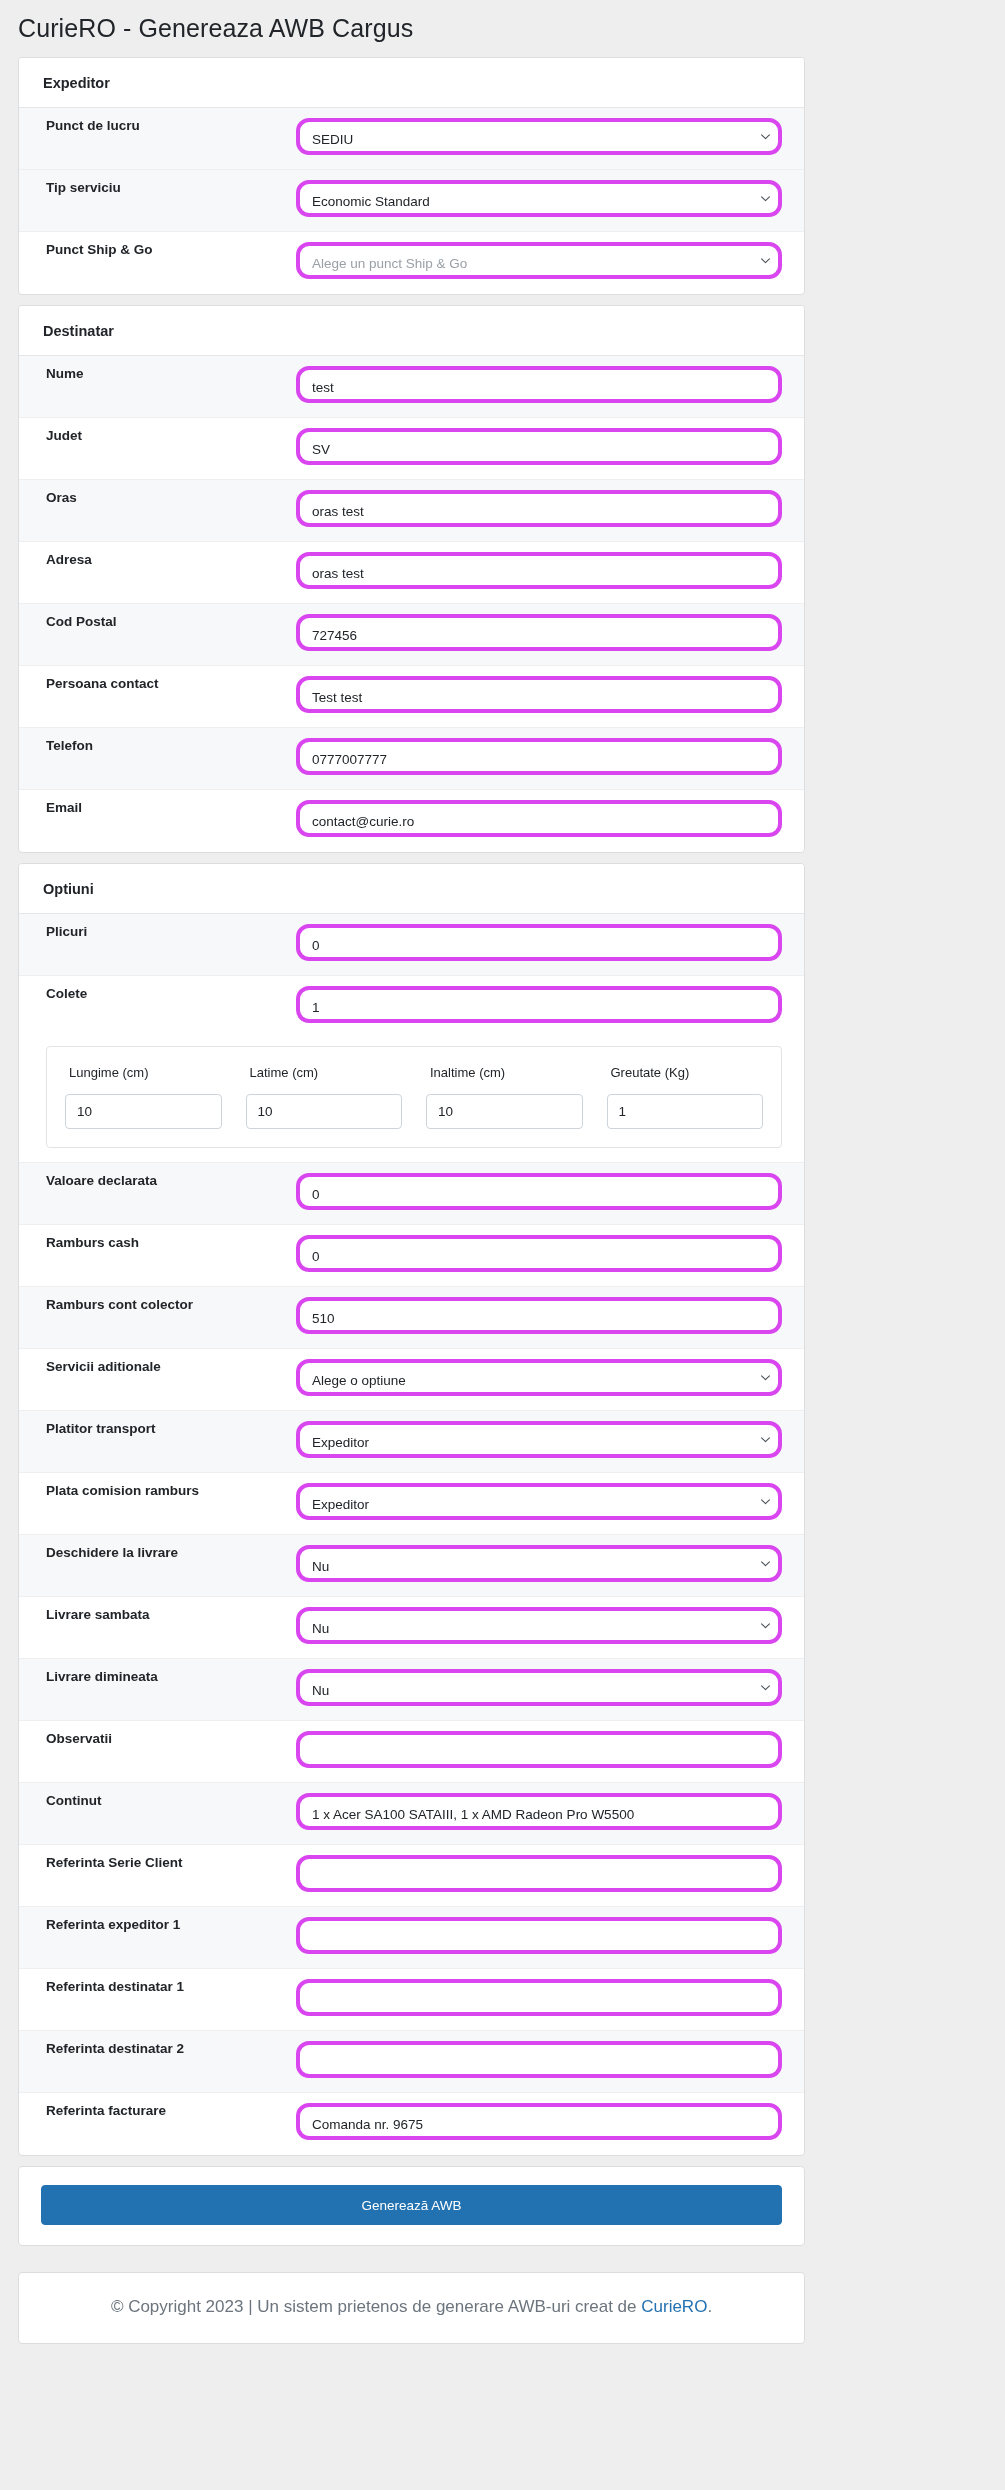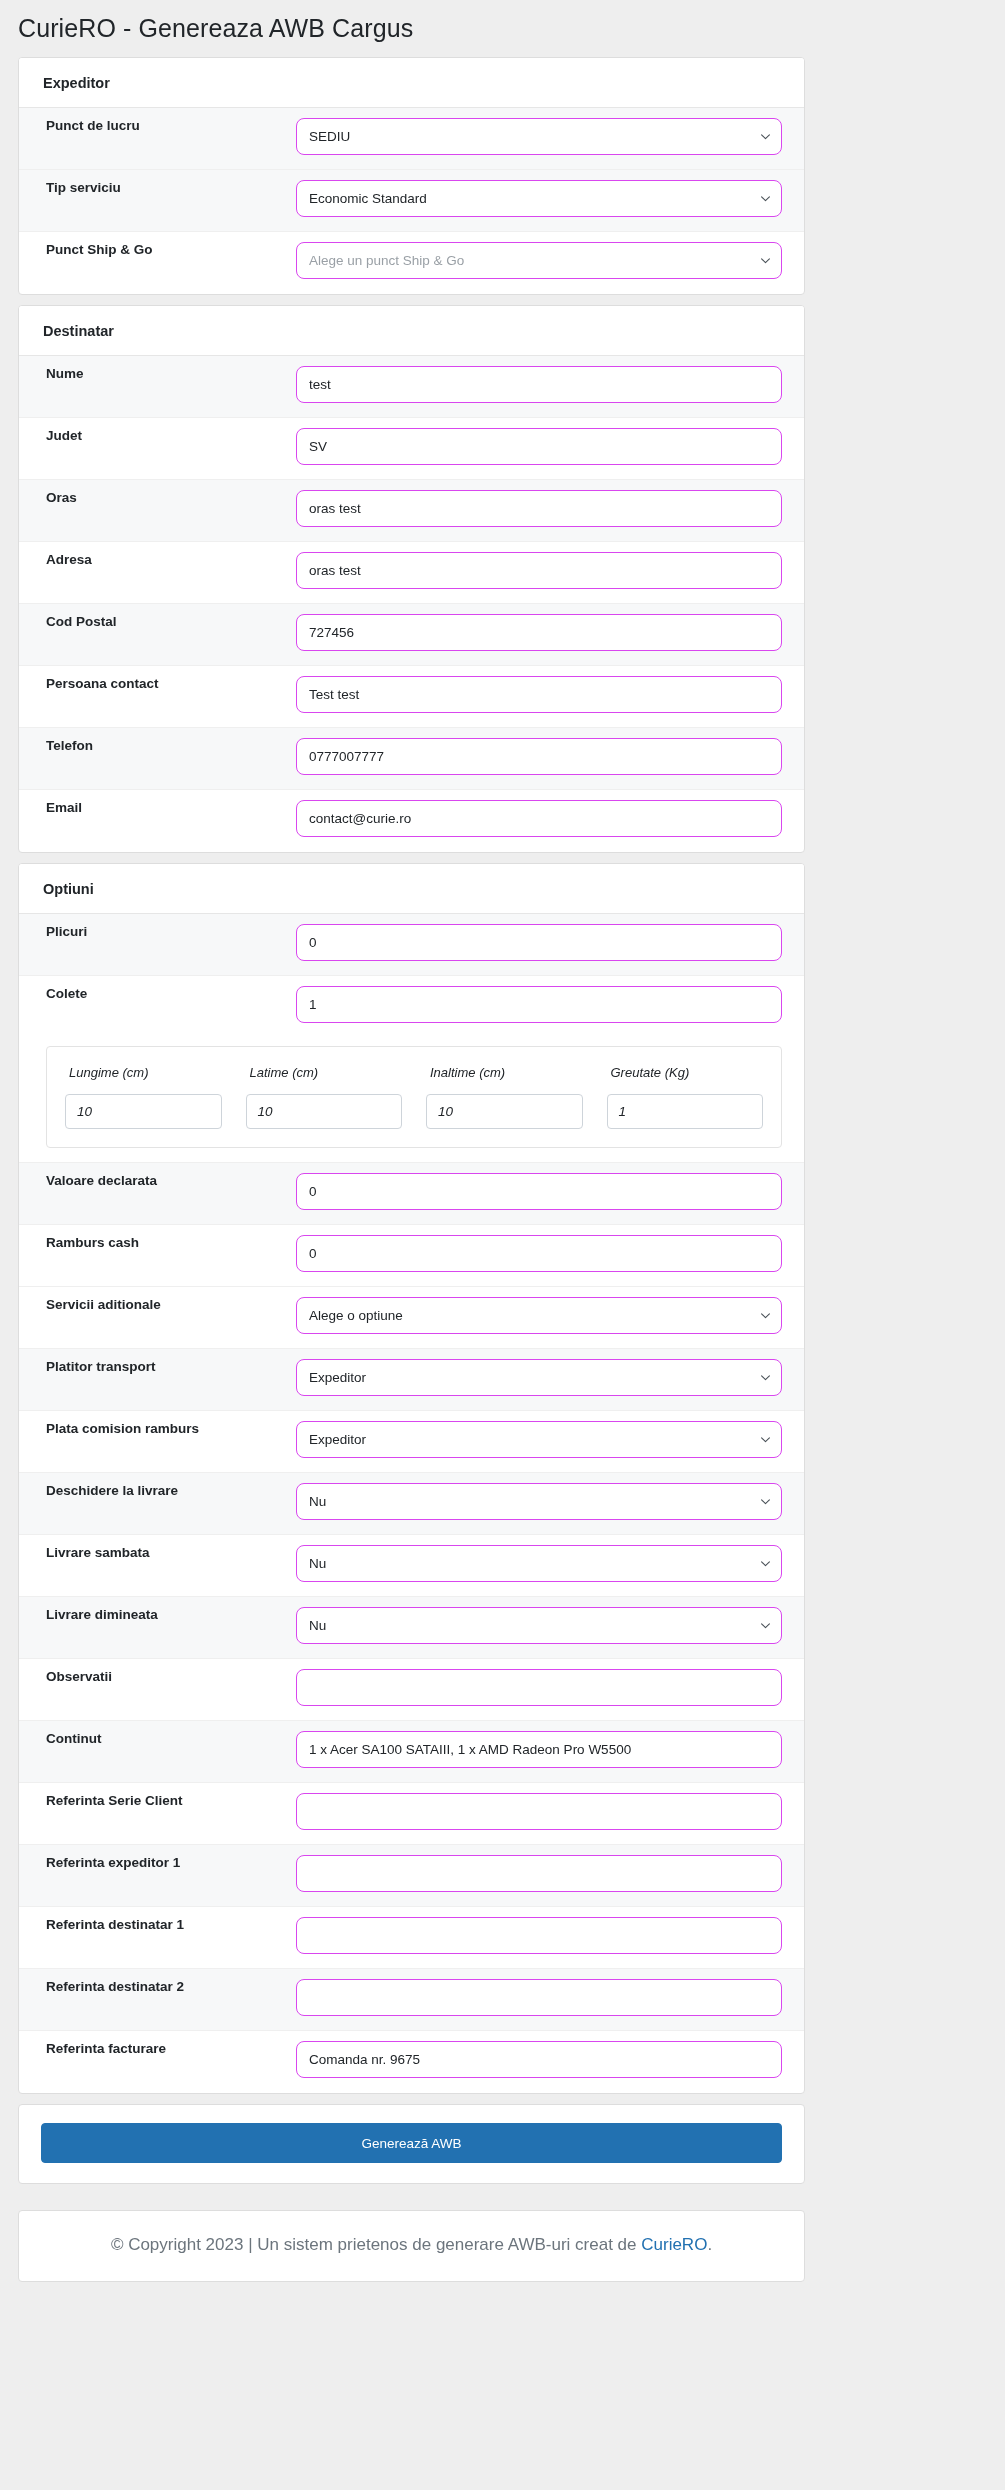--- a/index.html
+++ b/index.html
@@ -57,22 +57,22 @@
     font-weight: 700;
     color: #212529;
     padding-left: 5px;
   }
   .row .field { flex: 1 1 auto; position: relative; }
 
   .ctrl {
     width: 100%;
     height: 37px;
     line-height: 35px;
-    border: 1px solid #d946ef;
-    border-radius: 8px;
+    border: 4px solid #d946ef;
+    border-radius: 13px;
     background: #ffffff;
     font-size: 13.5px;
     color: #212529;
     padding: 0 12px;
     white-space: nowrap;
     overflow: hidden;
     text-overflow: ellipsis;
   }
   .ctrl.placeholder { color: #9aa0a6; }
   .ctrl.select { padding-right: 32px; }
@@ -87,21 +87,20 @@
   .chev svg { display: block; }
 
   
   .dims-row { padding: 8px 22px 14px 22px; border-bottom: 1px solid #efefef; }
   .dims-panel {
     margin-left: 5px;
     border: 1px solid #e3e3e3;
     border-radius: 4px;
     background: #ffffff;
     padding: 16px 18px 18px 18px;
-    font-style: italic;
   }
   .dims-grid {
     display: grid;
     grid-template-columns: repeat(4, 1fr);
     column-gap: 24px;
   }
   .dims-grid .dim-label {
     font-size: 13px;
     color: #212529;
     font-weight: 400;
@@ -295,20 +294,26 @@
             <div class="field">
               <div class="ctrl">0</div>
             </div>
           </div>
           <div class="row">
             <div class="label">Ramburs cash</div>
             <div class="field">
               <div class="ctrl">0</div>
             </div>
           </div>
+          <div class="row striped">
+            <div class="label">Ramburs cont colector</div>
+            <div class="field">
+              <div class="ctrl">510</div>
+            </div>
+          </div>
           <div class="row">
             <div class="label">Servicii aditionale</div>
             <div class="field">
               <div class="ctrl select">Alege o optiune</div>
               <span class="chev">
                 <svg width="9" height="6" viewBox="0 0 9 6">
                   <path d="M0.6 0.9 L4.5 4.6 L8.4 0.9" fill="none" stroke="#495057" stroke-width="1.1" stroke-linecap="round" stroke-linejoin="round"></path>
                 </svg>
               </span>
             </div>

